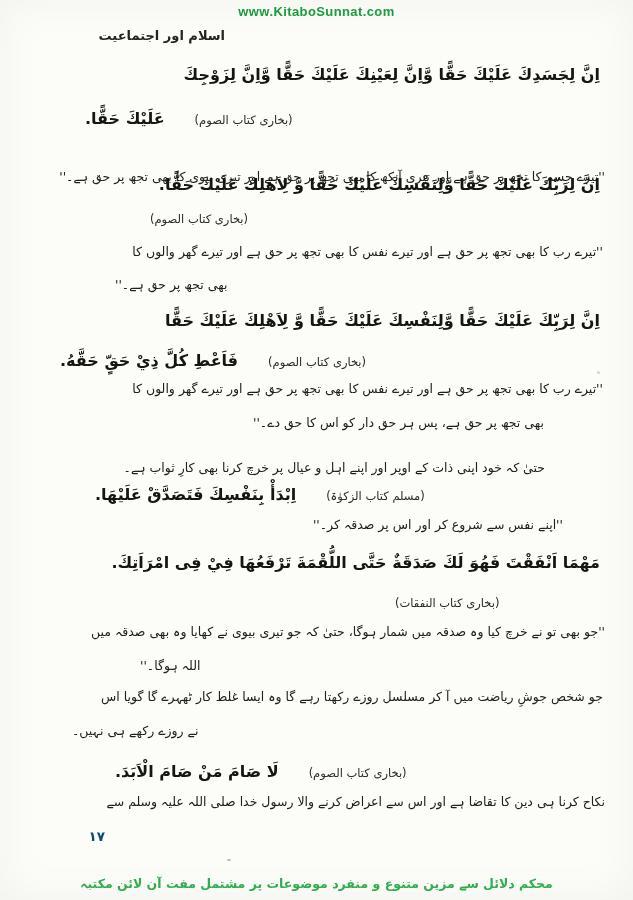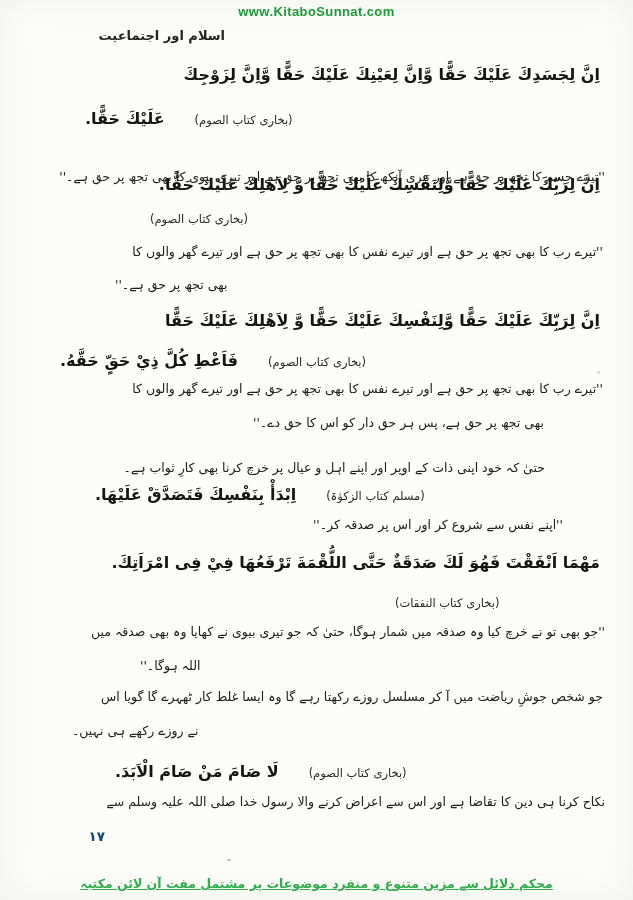--- a/index.html
+++ b/index.html
@@ -111,17 +111,17 @@
 
   <div class="line urdu l-u7a">جو شخص جوشِ ریاضت میں آ کر مسلسل روزے رکھتا رہے گا وہ ایسا غلط کار ٹھہرے گا گویا اس</div>
   <div class="line urdu l-u7b">نے روزے رکھے ہی نہیں۔</div>
   <div class="line arabic l-a7 mixed">
     <span class="cite">(بخاری کتاب الصوم)</span><span>لَا صَامَ مَنْ صَامَ الْاَبَدَ.</span>
   </div>
   <div class="line urdu l-u8">نکاح کرنا ہی دین کا تقاضا ہے اور اس سے اعراض کرنے والا رسول خدا صلی اللہ علیہ وسلم سے</div>
 
   <div class="line page-number">۱۷</div>
 
-  <div class="line footer-tagline" style="color:#2fae4e;text-decoration:underline;">محکم دلائل سے مزین متنوع و منفرد موضوعات پر مشتمل مفت آن لائن مکتبہ</div>
+  <div class="line footer-tagline" style="color:#2fae4e;">محکم دلائل سے مزین متنوع و منفرد موضوعات پر مشتمل مفت آن لائن مکتبہ</div>
 
   <div class="speck speck1"></div>
   <div class="speck speck2"></div>
 </div>
 
 </body></html>

